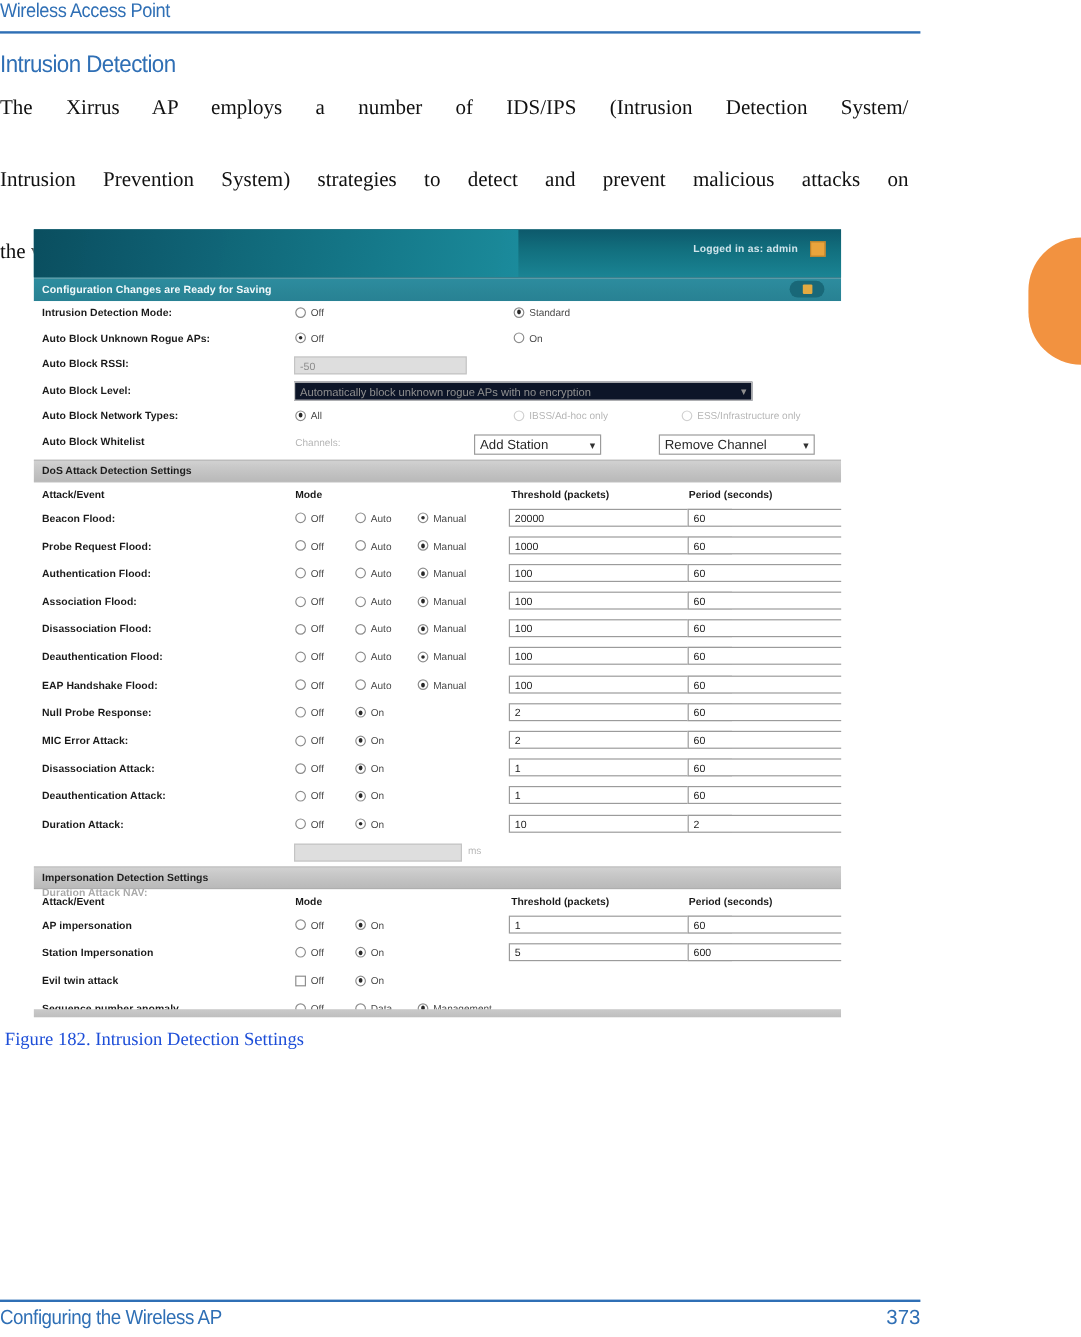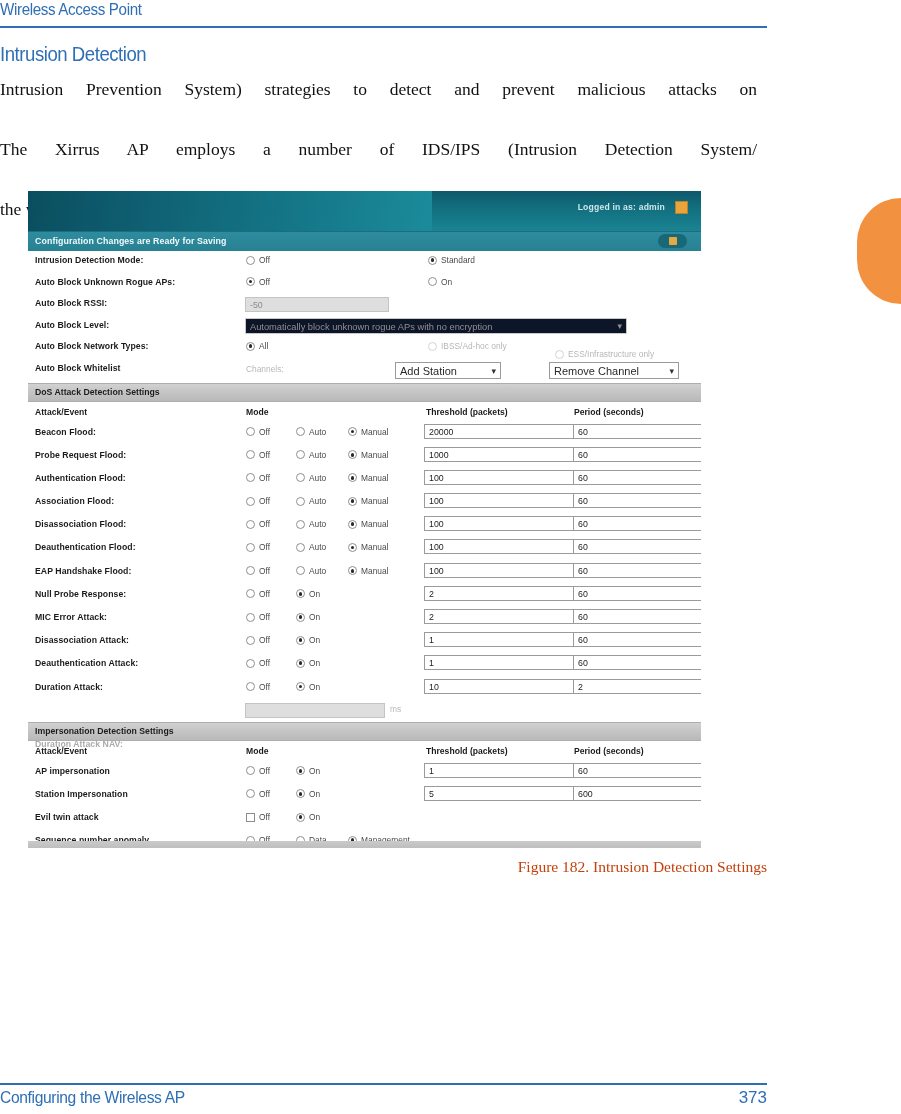--- a/index.html
+++ b/index.html
@@ -335,27 +335,27 @@
     left: 0;
     bottom: 0;
     width: 100%;
     height: 7px;
     background: linear-gradient(180deg, #c9c9c9 0%, #bdbdbd 100%);
   }
 
   
   .fig-caption {
     position: absolute;
-    left: 16px;
+    left: 4px;
     top: 858px;
     width: 751px;
-    text-align: right;
+    text-align: left;
     font-family: "Liberation Serif", serif;
     font-size: 15.5px;
-    color: #c2410c;
+    color: #1d4ed8;
   }
 
   
   .foot-rule {
     position: absolute;
     left: 0;
     top: 1083px;
     width: 767px;
     height: 2px;
     background: #2f6fb5;
@@ -386,22 +386,22 @@
 <body>
 
 <div id="page">
 
   <div class="running-head">Wireless Access Point</div>
   <div class="head-rule"></div>
 
   <div class="section-heading">Intrusion Detection</div>
 
   <div class="body-para">
+    <span class="ln j">The Xirrus AP employs a number of IDS/IPS (Intrusion Detection System/</span>
     <span class="ln j">Intrusion Prevention System) strategies to detect and prevent malicious attacks on</span>
-    <span class="ln j">The Xirrus AP employs a number of IDS/IPS (Intrusion Detection System/</span>
     <span class="ln">the wireless network. Use this window to adjust intrusion detection settings.</span>
   </div>
 
   <div class="tab-marker"></div>
 
   <div class="shot">
 
     <div class="shot-header">
       <div class="logged-in">Logged in as: admin</div>
       <div class="header-badge"></div>
@@ -456,21 +456,21 @@
       <div class="frow">
         <div class="flabel">Auto Block Network Types:</div>
         <div class="opt" style="left:218px;">
           <span class="radio on"></span>
           <span>All</span>
         </div>
         <div class="opt dimmed" style="left:400px;">
           <span class="radio dim"></span>
           <span>IBSS/Ad-hoc only</span>
         </div>
-        <div class="opt dimmed" style="left:527px;margin-top:8px;">
+        <div class="opt dimmed" style="left:540px;">
           <span class="radio dim"></span>
           <span>ESS/Infrastructure only</span>
         </div>
       </div>
 
       <div class="frow" style="height:24px;">
         <div class="flabel">Auto Block Whitelist</div>
         <div class="opt dimmed" style="left:218px; top:5px;">
           <span>Channels:</span>
         </div>

